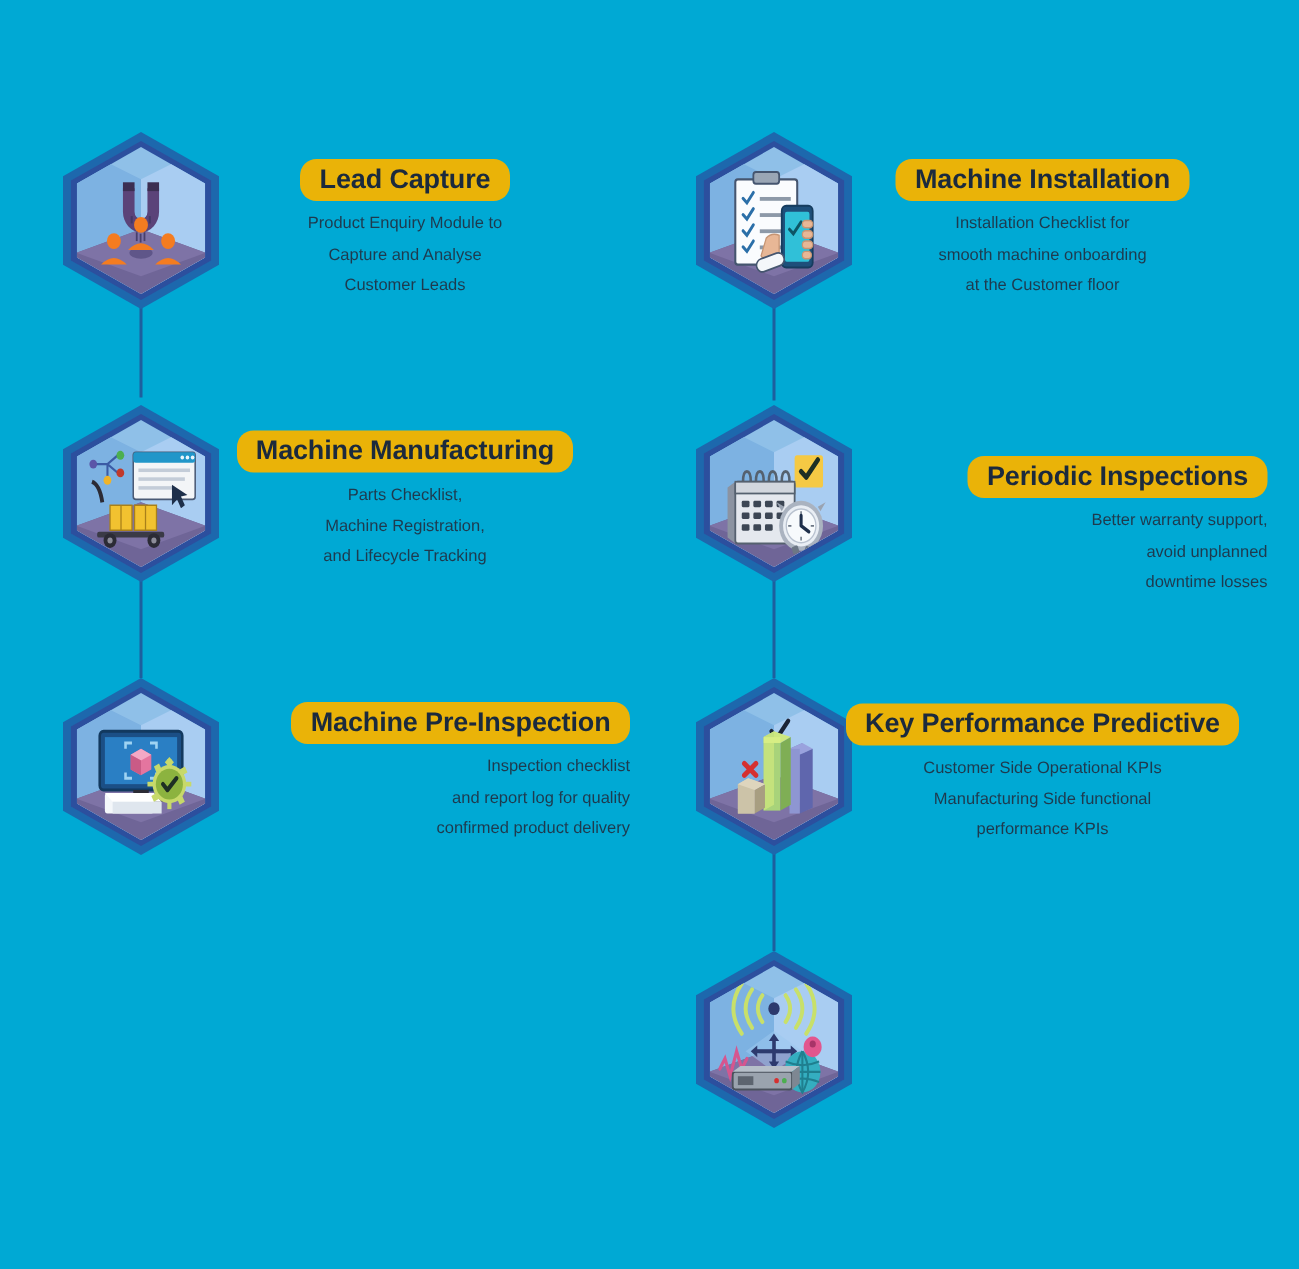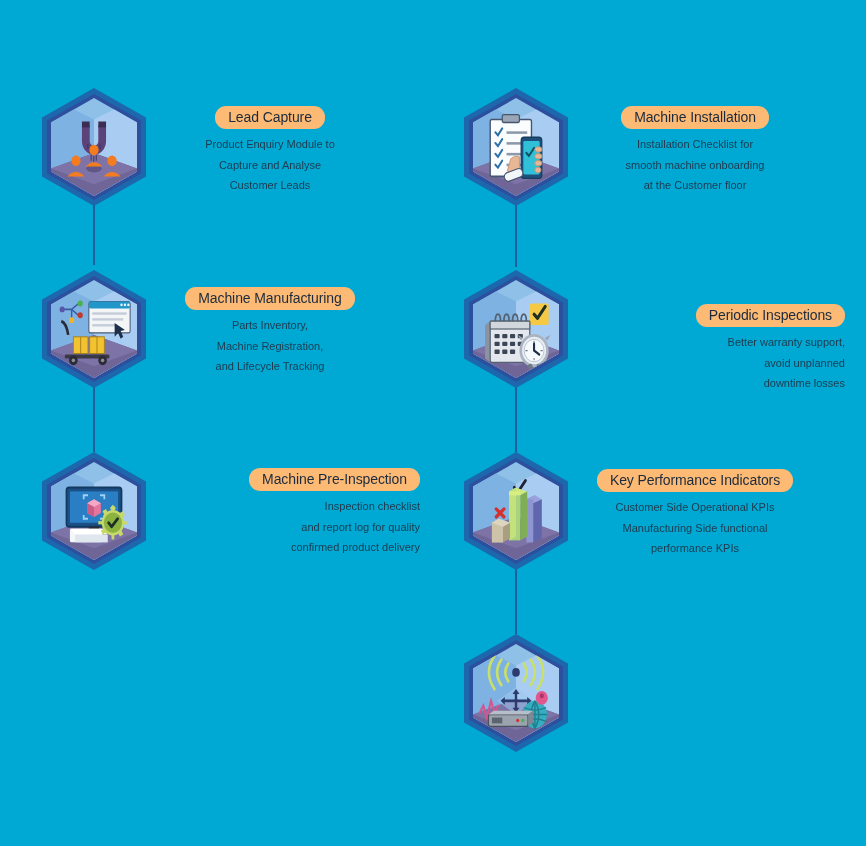--- a/index.html
+++ b/index.html
@@ -58,24 +58,24 @@
   }
 
   
   .block {
     position: absolute;
     width: 300px;
     text-align: center;
   }
   .pill {
     display: inline-block;
-    background: #fdba74;
+    background: #eab308;
     color: #1b2a3d;
-    font-weight: normal;
-    font-size: 14px;
+    font-weight: bold;
+    font-size: 18px;
     letter-spacing: -0.1px;
     padding: 3px 13px 4px;
     border-radius: 11px;
     white-space: nowrap;
   }
   .desc {
     margin-top: 5px;
     color: #1e3a4e;
     font-size: 11px;
     line-height: 20.5px;
@@ -187,21 +187,21 @@
           <circle cx="26" cy="82" r="5" fill="#2b2b35"></circle>
             <circle cx="26" cy="82" r="2" fill="#8d8d99"></circle>
           <circle cx="60" cy="82" r="5" fill="#2b2b35"></circle>
             <circle cx="60" cy="82" r="2" fill="#8d8d99"></circle>
         </g>
       </svg>
     </div>
   </div>
   <div class="block" style="left:120px; top:287px;">
     <div class="pill">Machine Manufacturing</div>
-    <div class="desc">Parts Inventory,
+    <div class="desc">Parts Checklist,
 Machine Registration,
 and Lifecycle Tracking</div>
   </div>
 
   <div class="node" style="left:42px; top:452px;">
     <div class="hex-outer"></div>
     <div class="hex-ring"></div>
     <div class="hex-inner">
       <svg viewBox="0 0 100 100" preserveAspectRatio="none">
         <rect x="0" y="0" width="100" height="100" fill="#8fc0e8"></rect>
@@ -399,21 +399,21 @@
           <rect x="22" y="62" width="13" height="20" fill="#ccc3a8"></rect>
           <polygon points="22,62 30,58 43,62 35,66" fill="#ded5bd"></polygon>
         </g>
         <g stroke="#d53030" stroke-width="3.6" stroke-linecap="round">
           <path d="M27 48 L36 56 M36 48 L27 56"></path>
         </g>
       </svg>
     </div>
   </div>
   <div class="block" style="left:545px; top:469px;">
-    <div class="pill">Key Performance Indicators</div>
+    <div class="pill">Key Performance Predictive</div>
     <div class="desc">Customer Side Operational KPIs
 Manufacturing Side functional
 performance KPIs</div>
   </div>
 
   <div class="node" style="left:464px; top:634px;">
     <div class="hex-outer"></div>
     <div class="hex-ring"></div>
     <div class="hex-inner">
       <svg viewBox="0 0 100 100" preserveAspectRatio="none">

